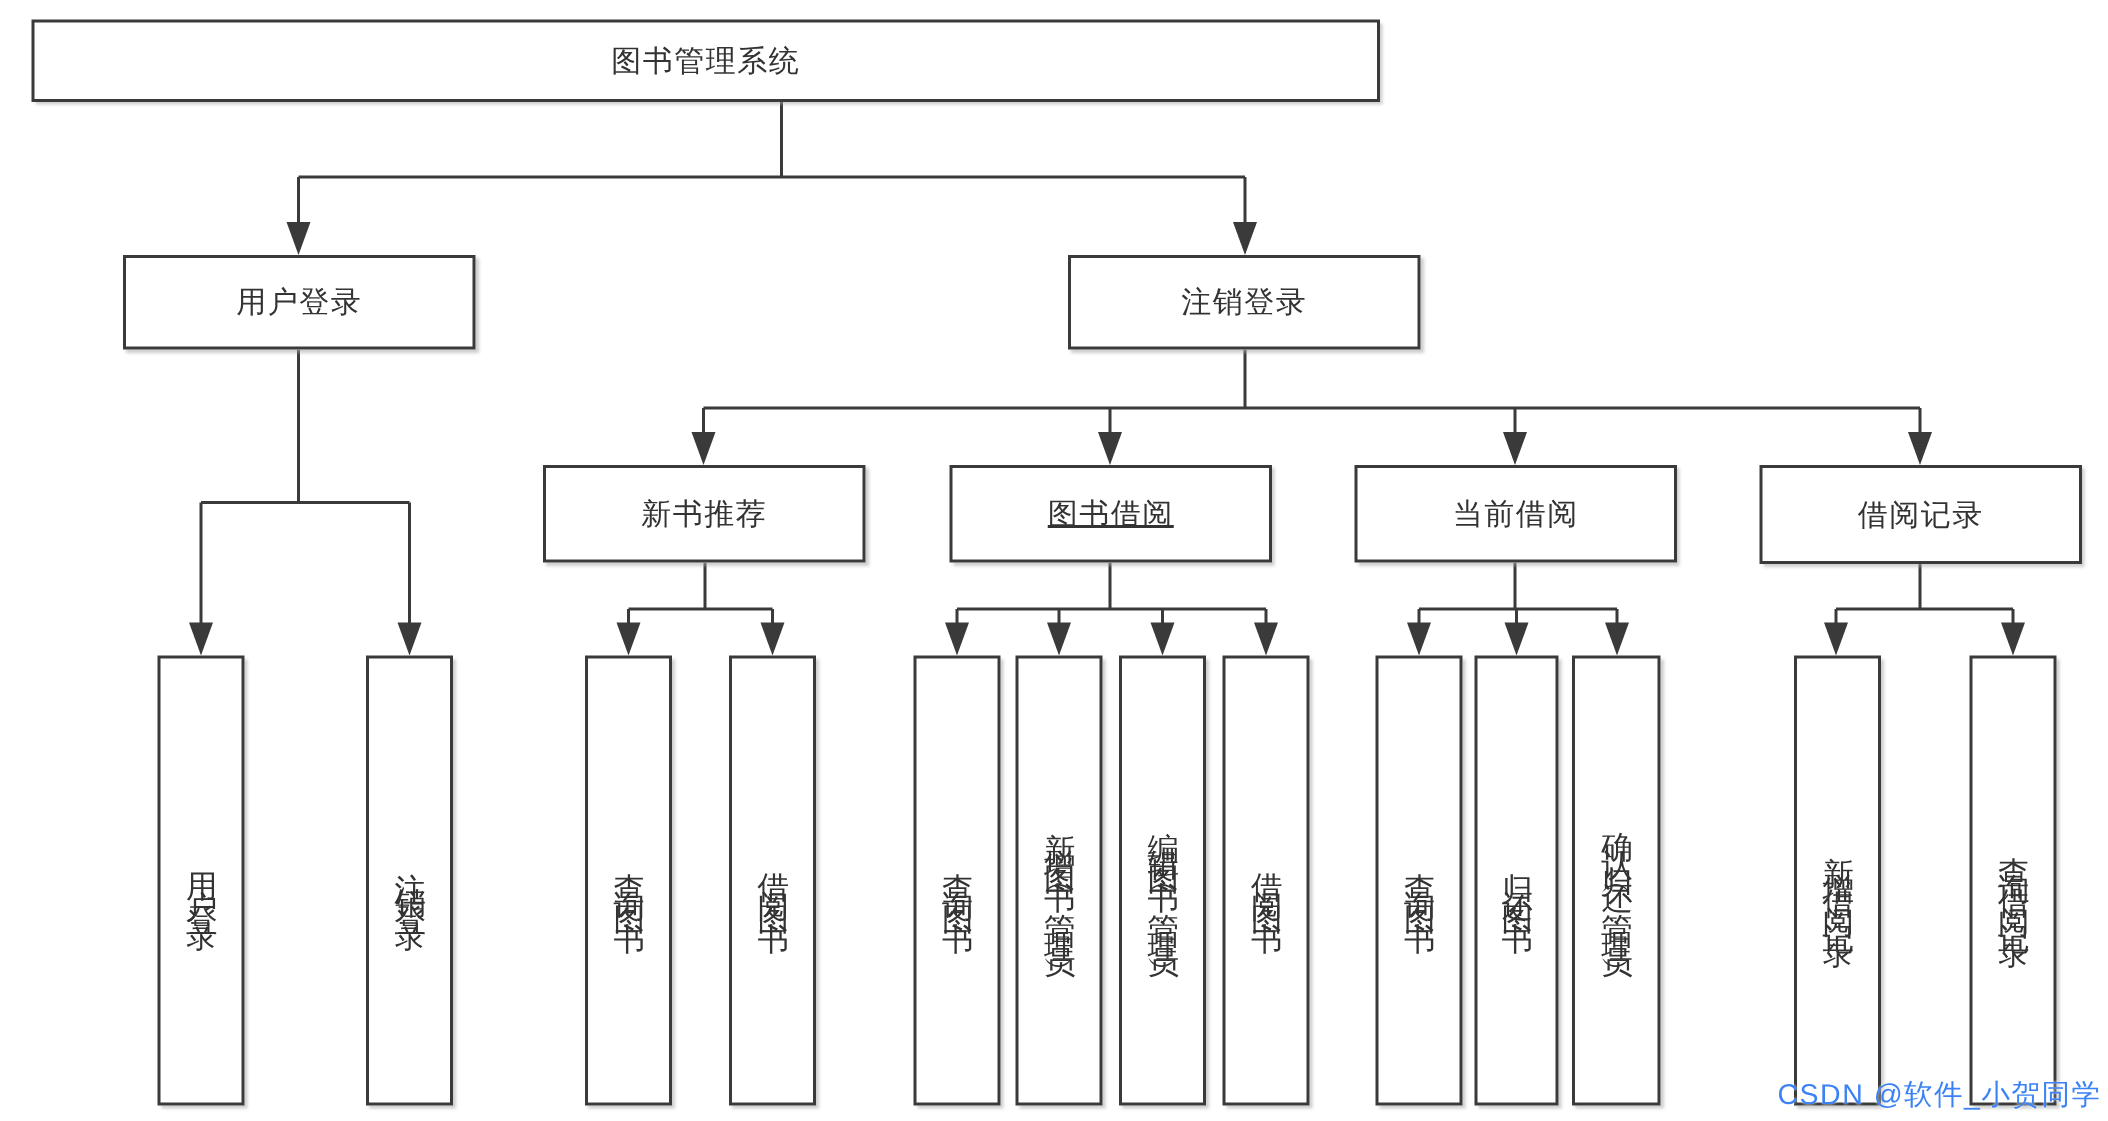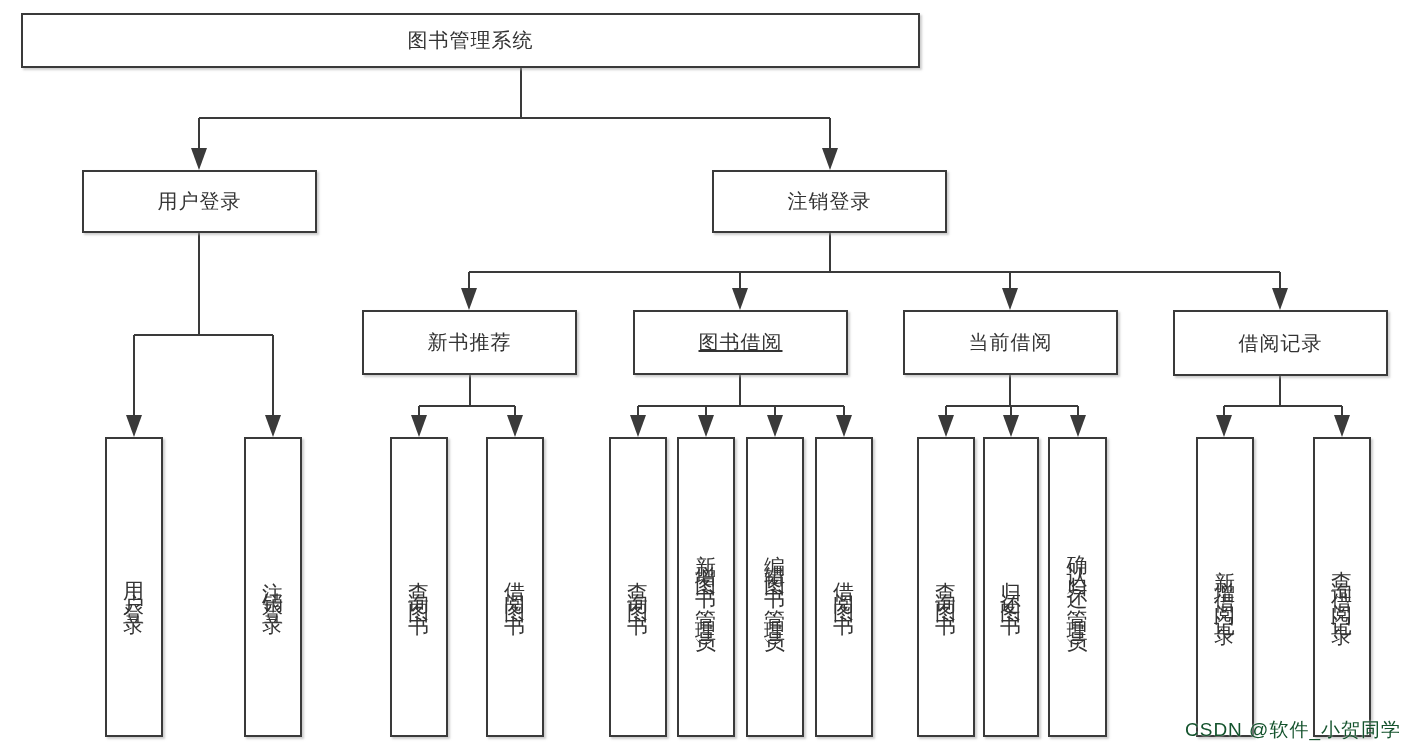--- a/index.html
+++ b/index.html
@@ -81,21 +81,21 @@
   .lf-d1 { left: 917px;  top: 437px; }
   .lf-d2 { left: 983px;  top: 437px; width: 56px; }
   .lf-d3 { left: 1048px; top: 437px; width: 59px; }
   .lf-e1 { left: 1196px; top: 437px; }
   .lf-e2 { left: 1313px; top: 437px; }
   #watermark {
     position: absolute;
     left: 1185px;
     top: 717px;
     font-size: 19px;
-    color: #14532d;
+    color: #3b82f6;
     white-space: nowrap;
     letter-spacing: 1px;
     text-shadow: 0 0 2px #ffffff;
   }
 </style>
 </head>
 <body>
 
 <div id="canvas">
 

